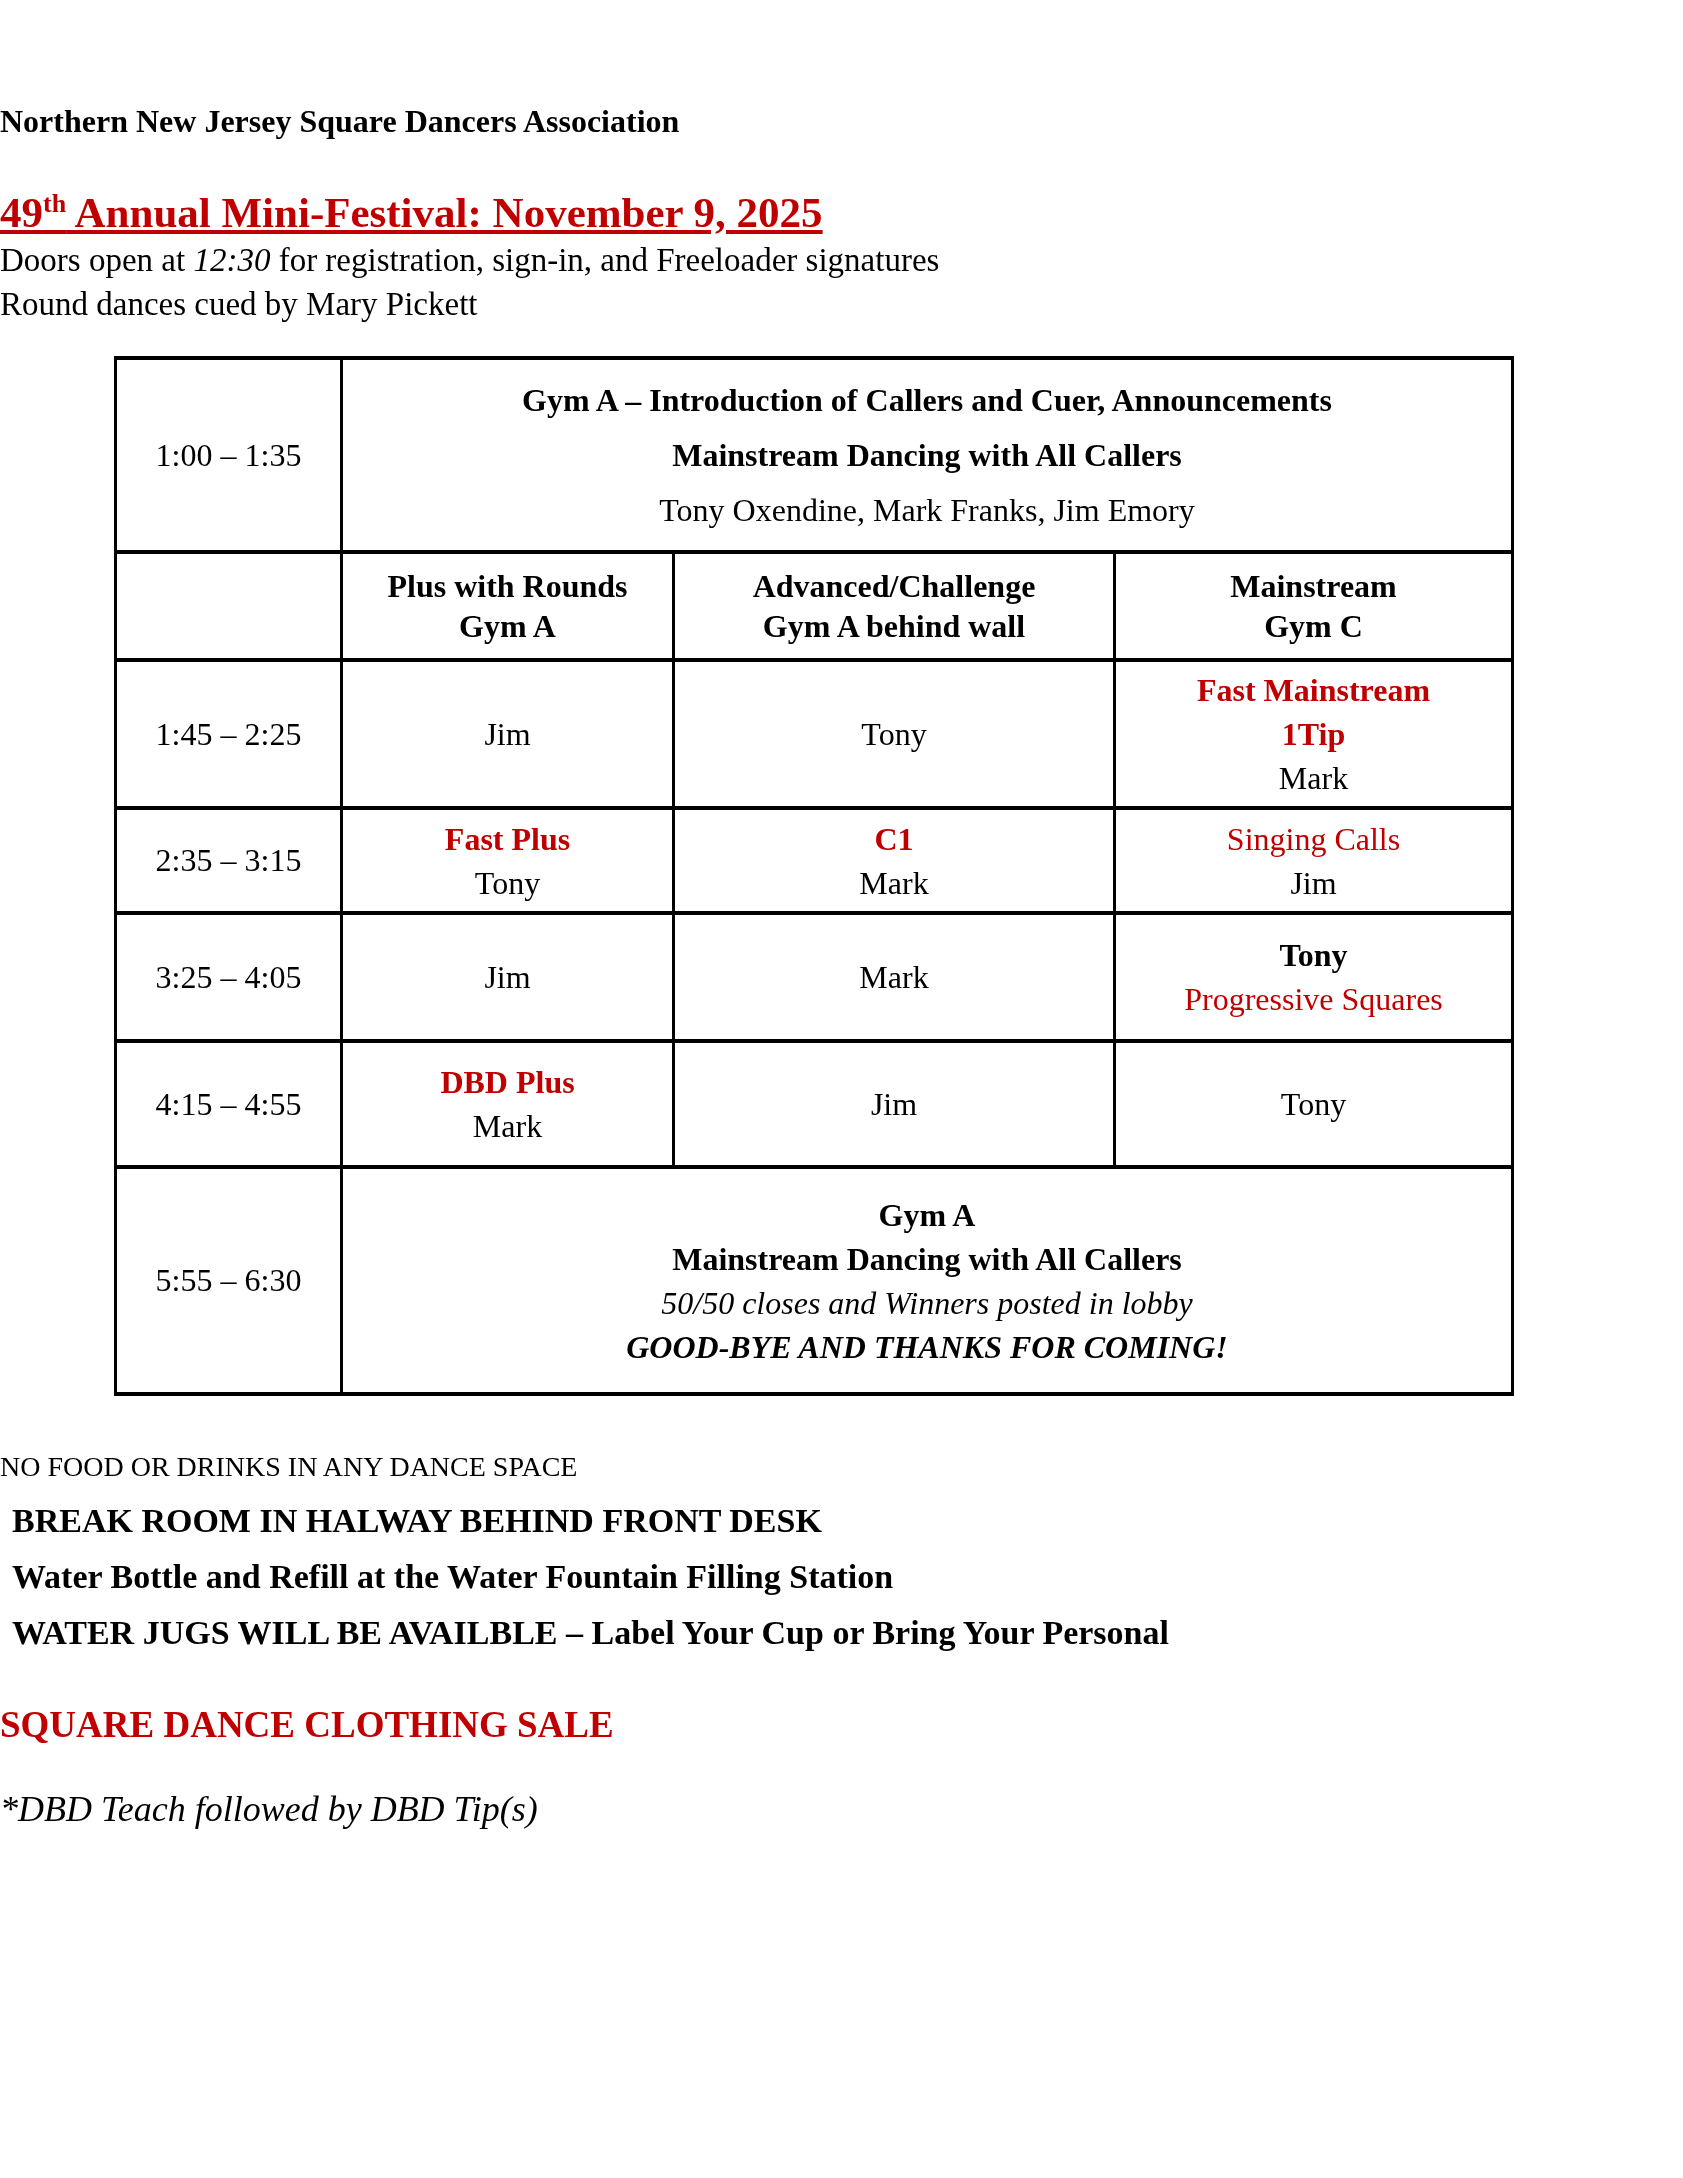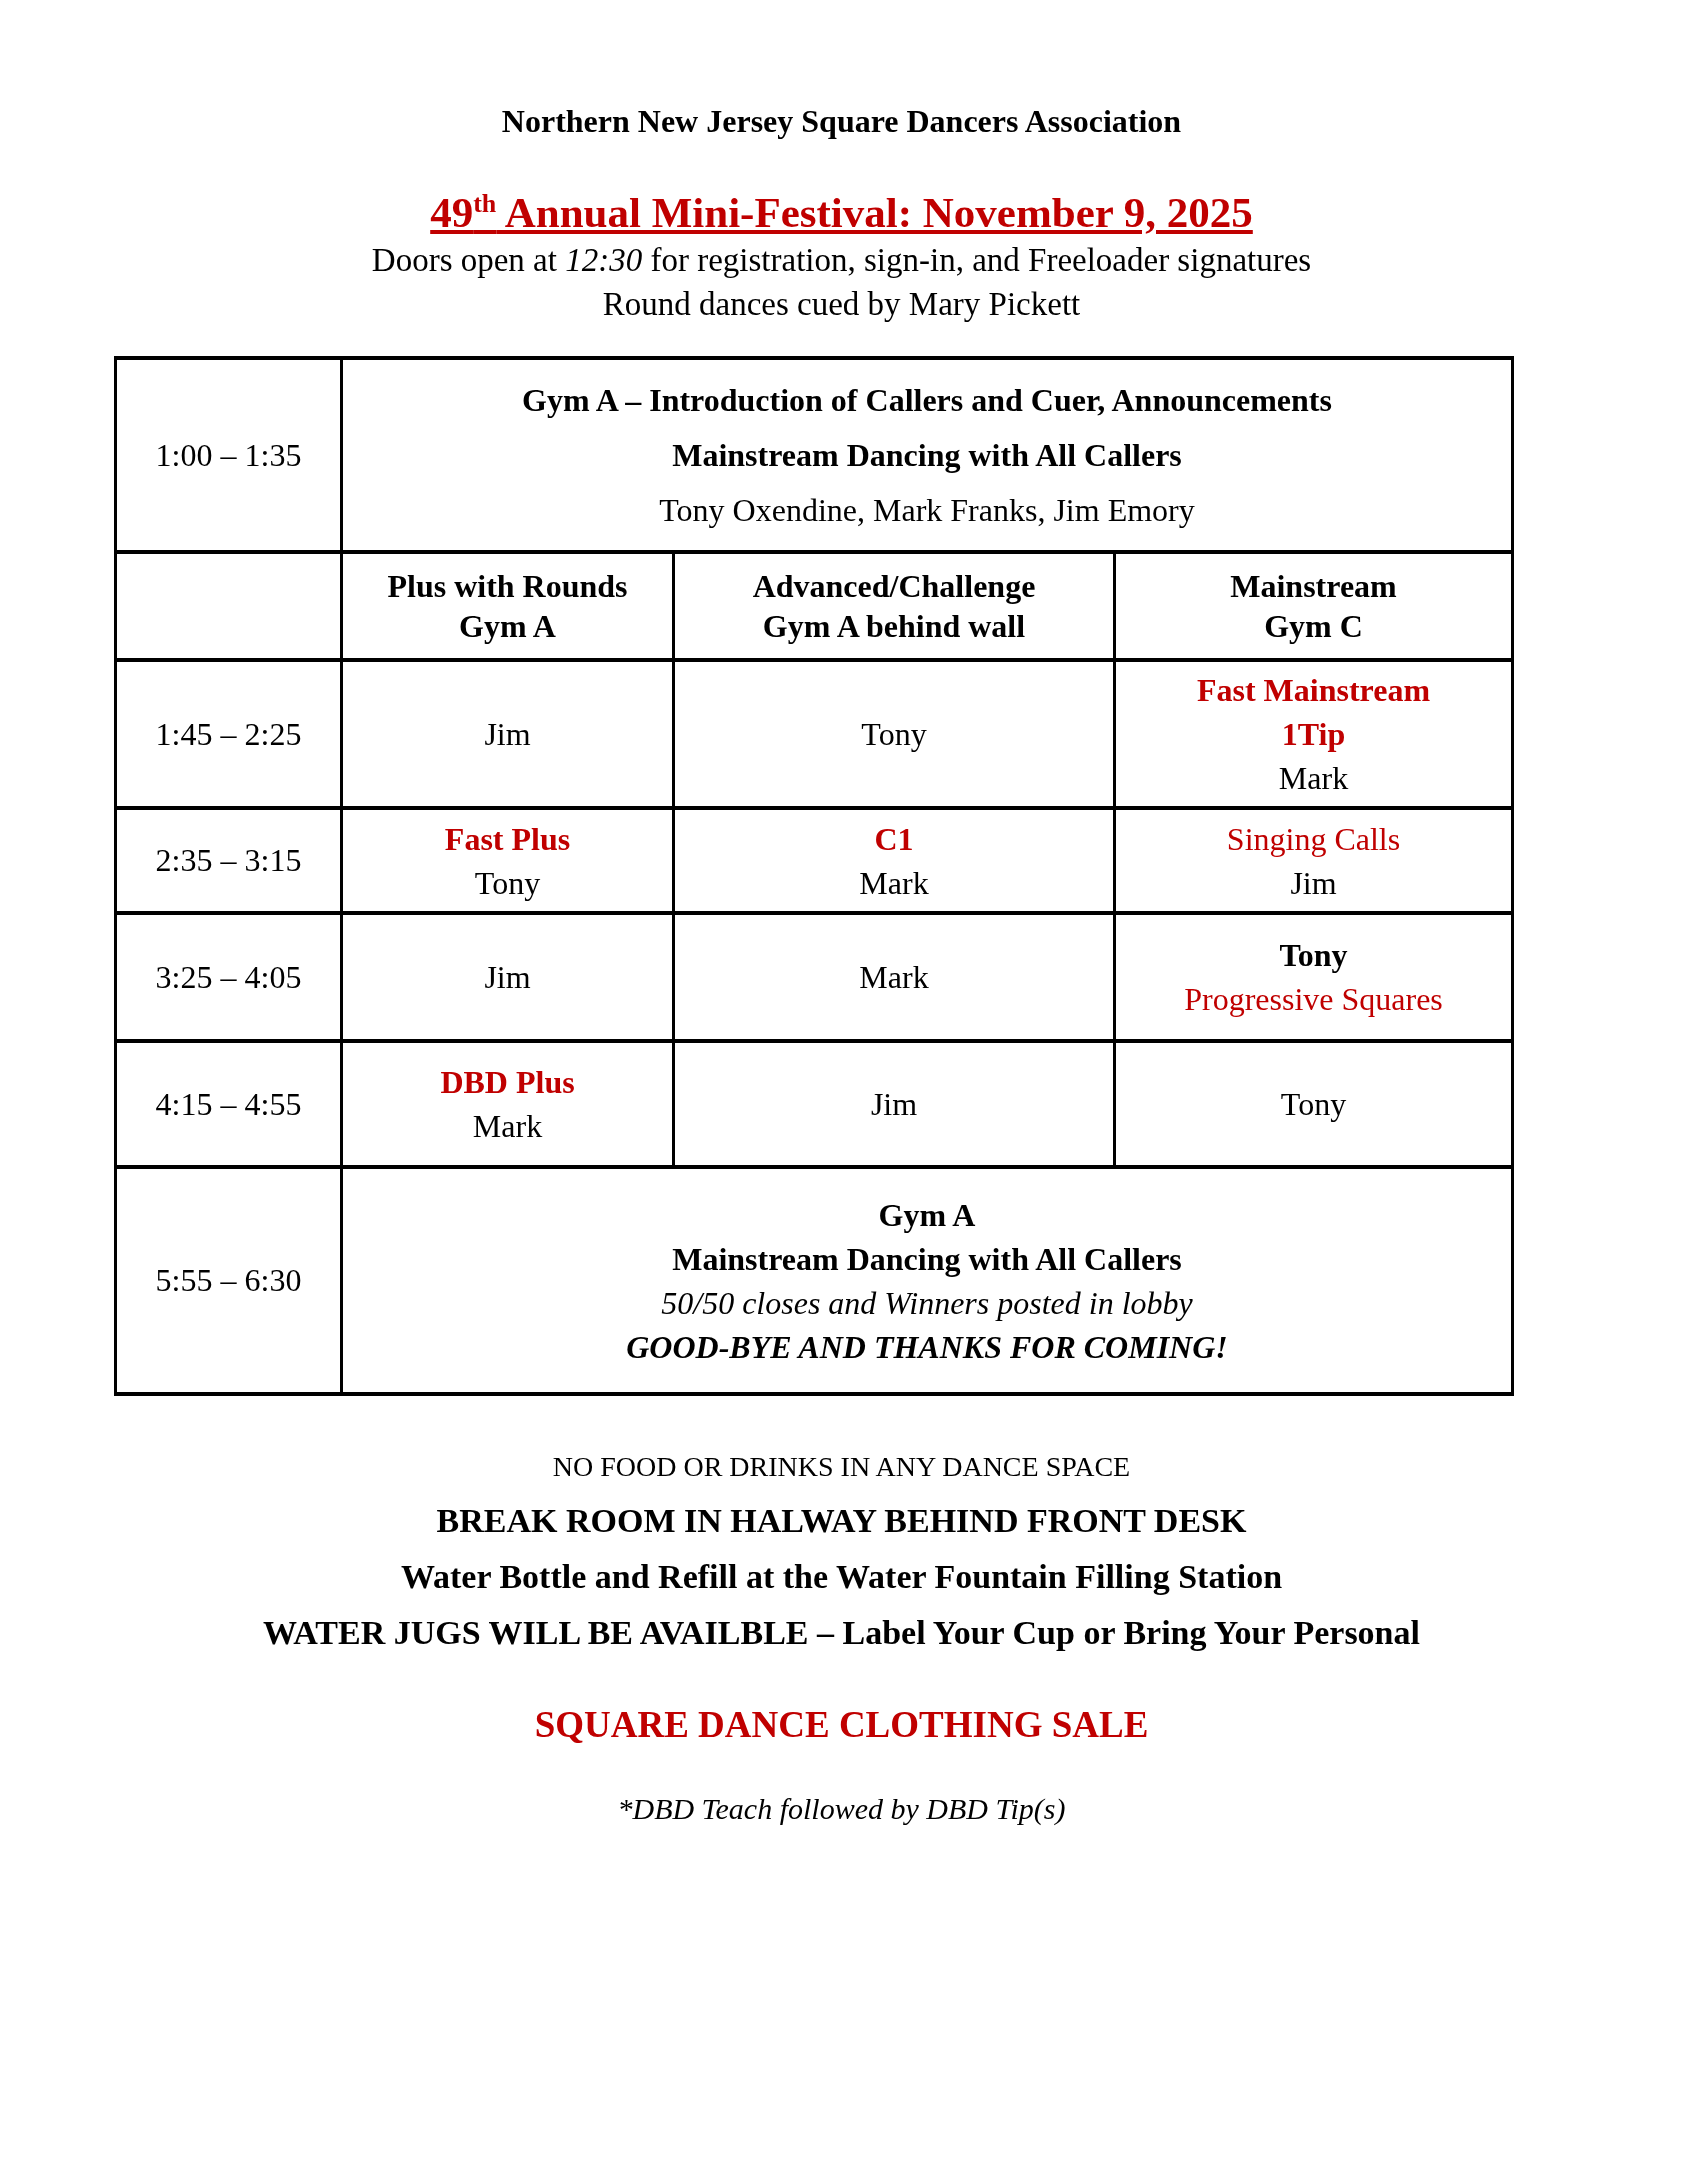--- a/index.html
+++ b/index.html
@@ -3,21 +3,21 @@
 <meta charset="utf-8">
 <style>
   html,body{margin:0;padding:0;background:#ffffff;}
   .page{
     position:relative;
     width:1683px;height:2178px;
     background:#fff;color:#000;
     font-family:"Liberation Serif","DejaVu Serif",serif;
     overflow:hidden;
   }
-  .center{text-align:center;}
+  .center{text-align:left;}
   
   .hdr{padding-top:101px;}
   .org{font-size:32px;font-weight:bold;line-height:40px;margin:0;}
   .title{font-size:43px;font-weight:bold;color:#c00000;line-height:51px;margin:46px 0 0 0;text-decoration:underline;}
   .title sup{font-size:26px;vertical-align:super;line-height:0;}
   .venue{font-size:35px;font-weight:bold;line-height:44px;margin:4px 0 0 0;}
   .doors{font-size:33px;line-height:44px;margin:0;}
   .doors .it{font-style:italic;}
   .rounds{font-size:33px;line-height:44px;margin:0;}
   
@@ -46,21 +46,21 @@
   .ol{line-height:55px;}          
   .hl{line-height:40px;font-weight:bold;}  
   .cl{line-height:44px;}          
   .b{font-weight:bold;}
   .i{font-style:italic;}
   .red{color:#c00000;}
   
   .note-small{font-size:28px;line-height:40px;margin:51px 0 0 0;}
   .note-bold{font-size:34px;font-weight:bold;line-height:44px;margin:12px;}
   .sale{font-size:37px;font-weight:bold;color:#c00000;line-height:48px;margin:46px 0 0 0;}
-  .dbd{font-size:30px;font-style:italic;line-height:40px;margin:40px 0 0 0;}
+  .dbd{font-size:36px;font-style:italic;line-height:40px;margin:40px 0 0 0;}
 </style>
 </head>
 <body>
 
 <div class="page">
 
   <div class="hdr center">
     <p class="org">Northern New Jersey Square Dancers Association</p>
     <p class="title"><span>49</span><sup>th</sup><span> Annual Mini-Festival: November 9, 2025</span></p>
     <p class="doors"><span>Doors open at </span><span class="it">12:30</span><span> for registration, sign-in, and Freeloader signatures</span></p>

